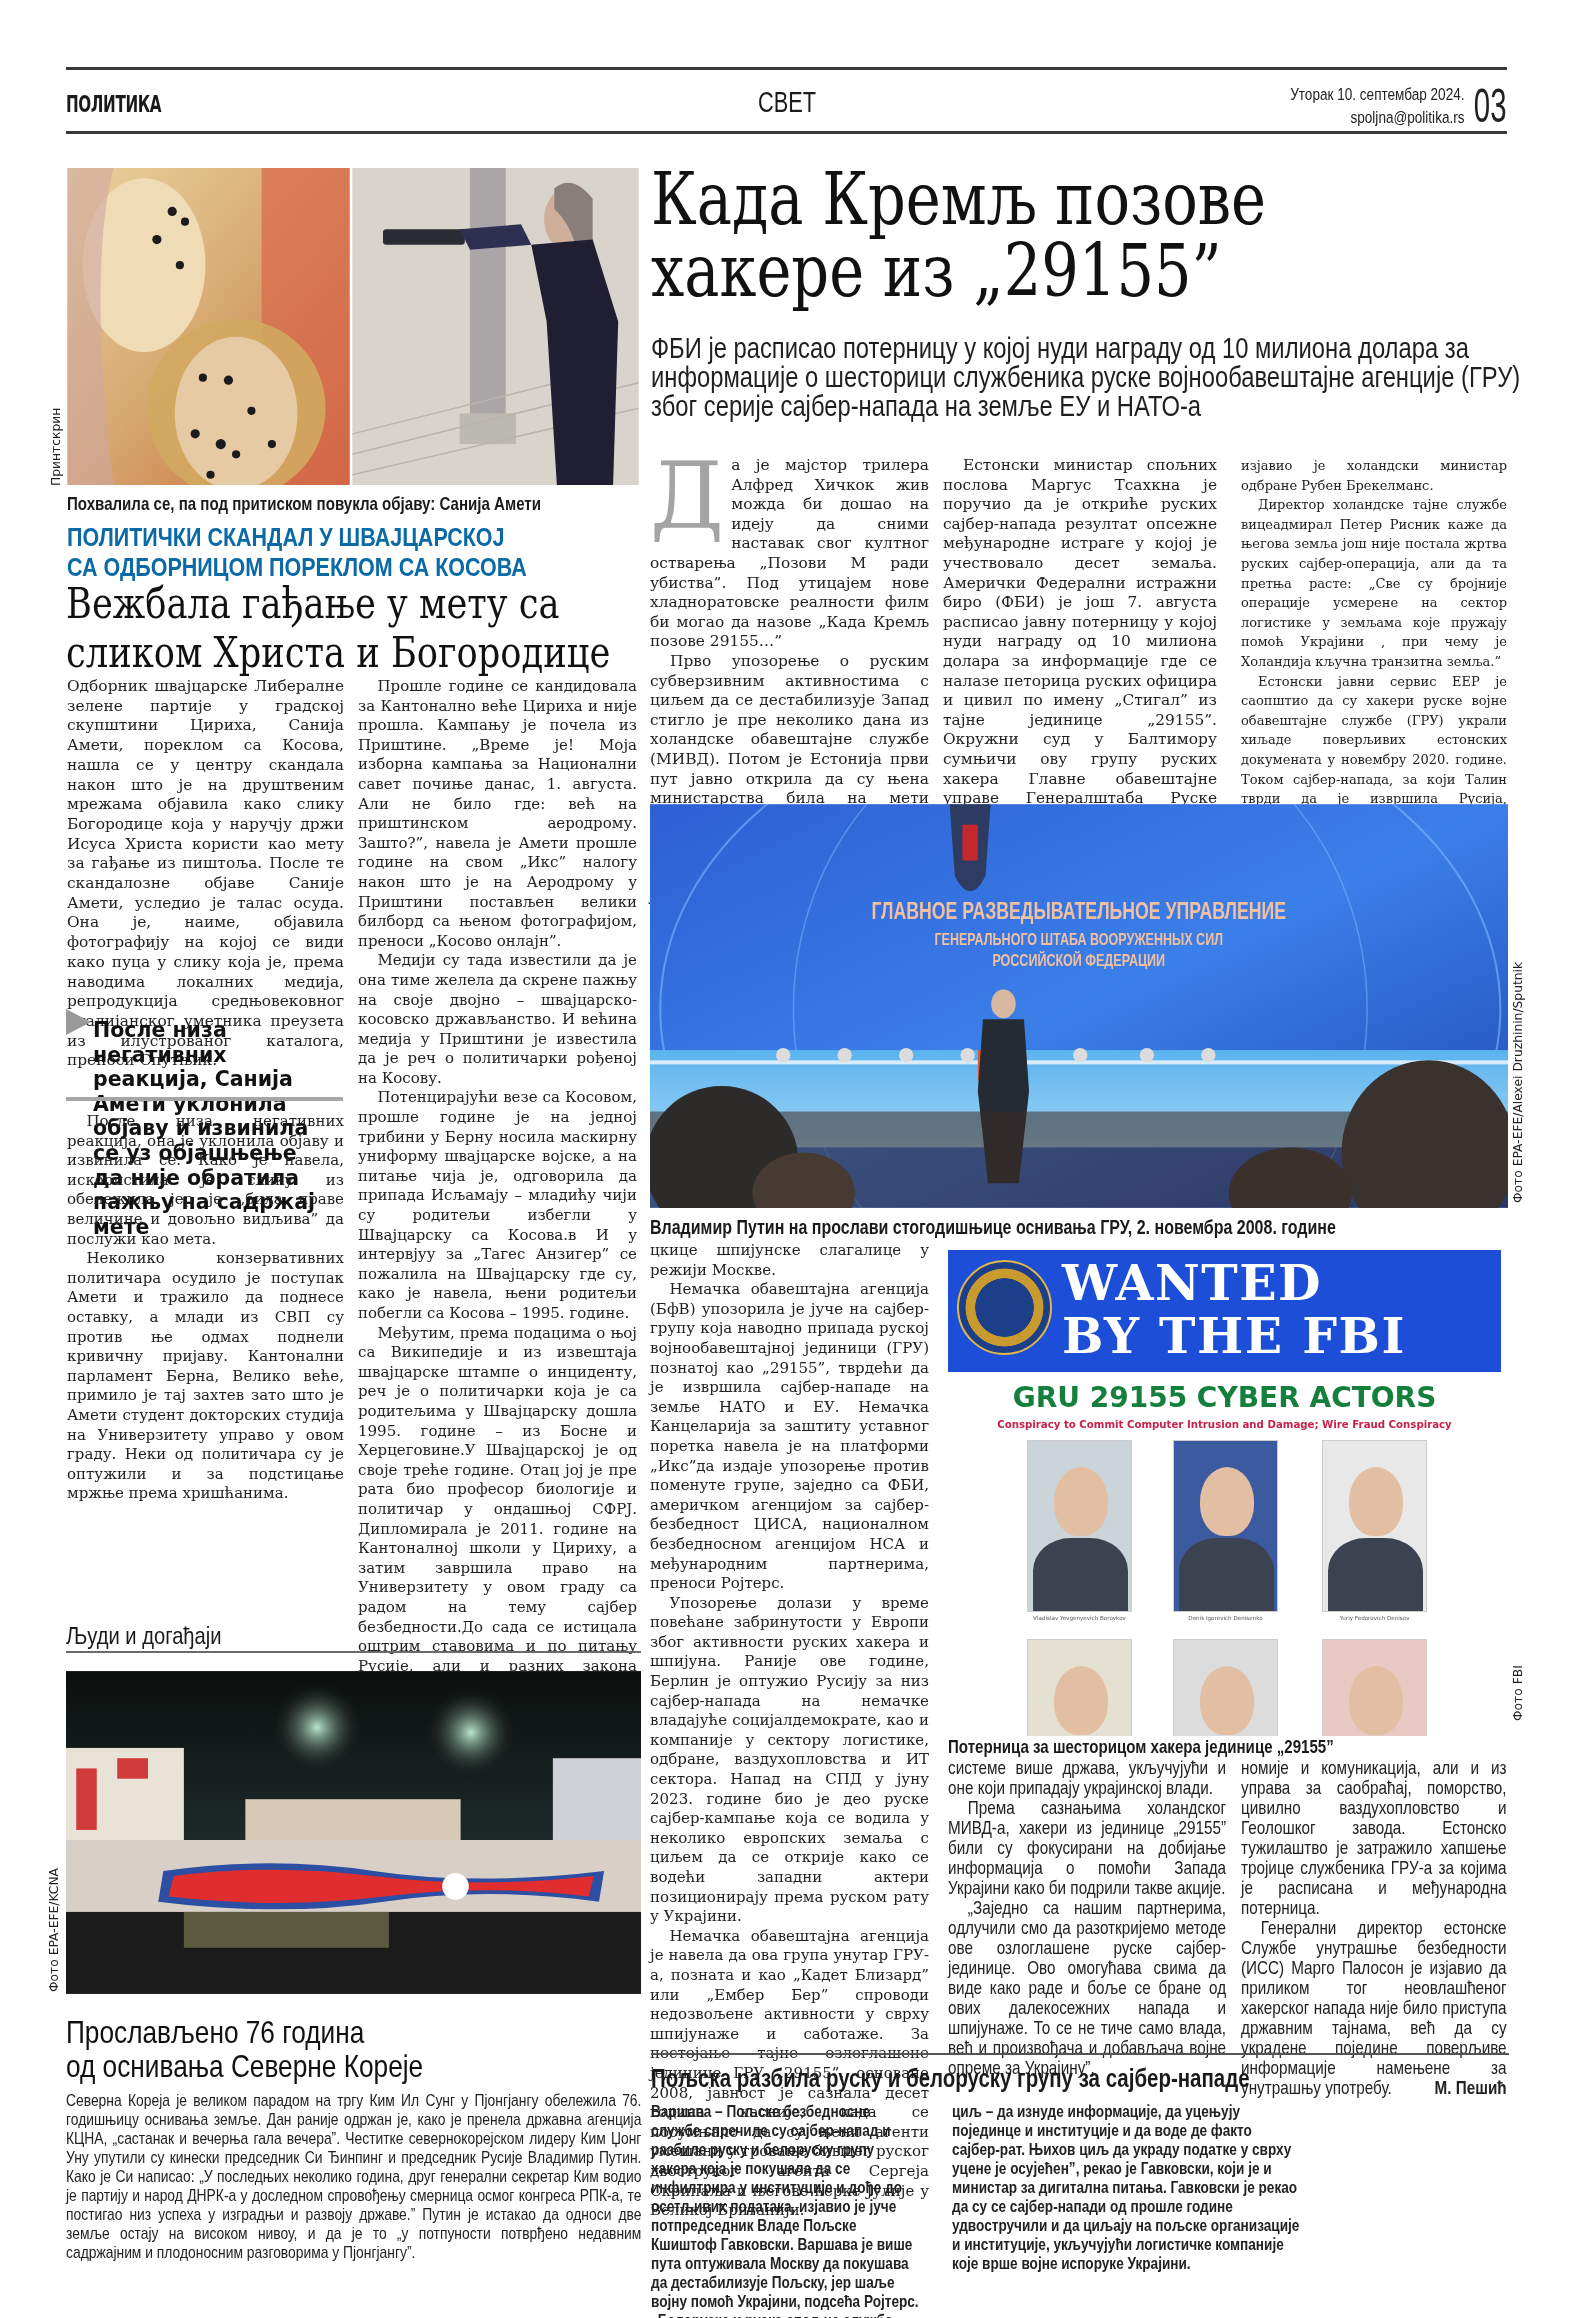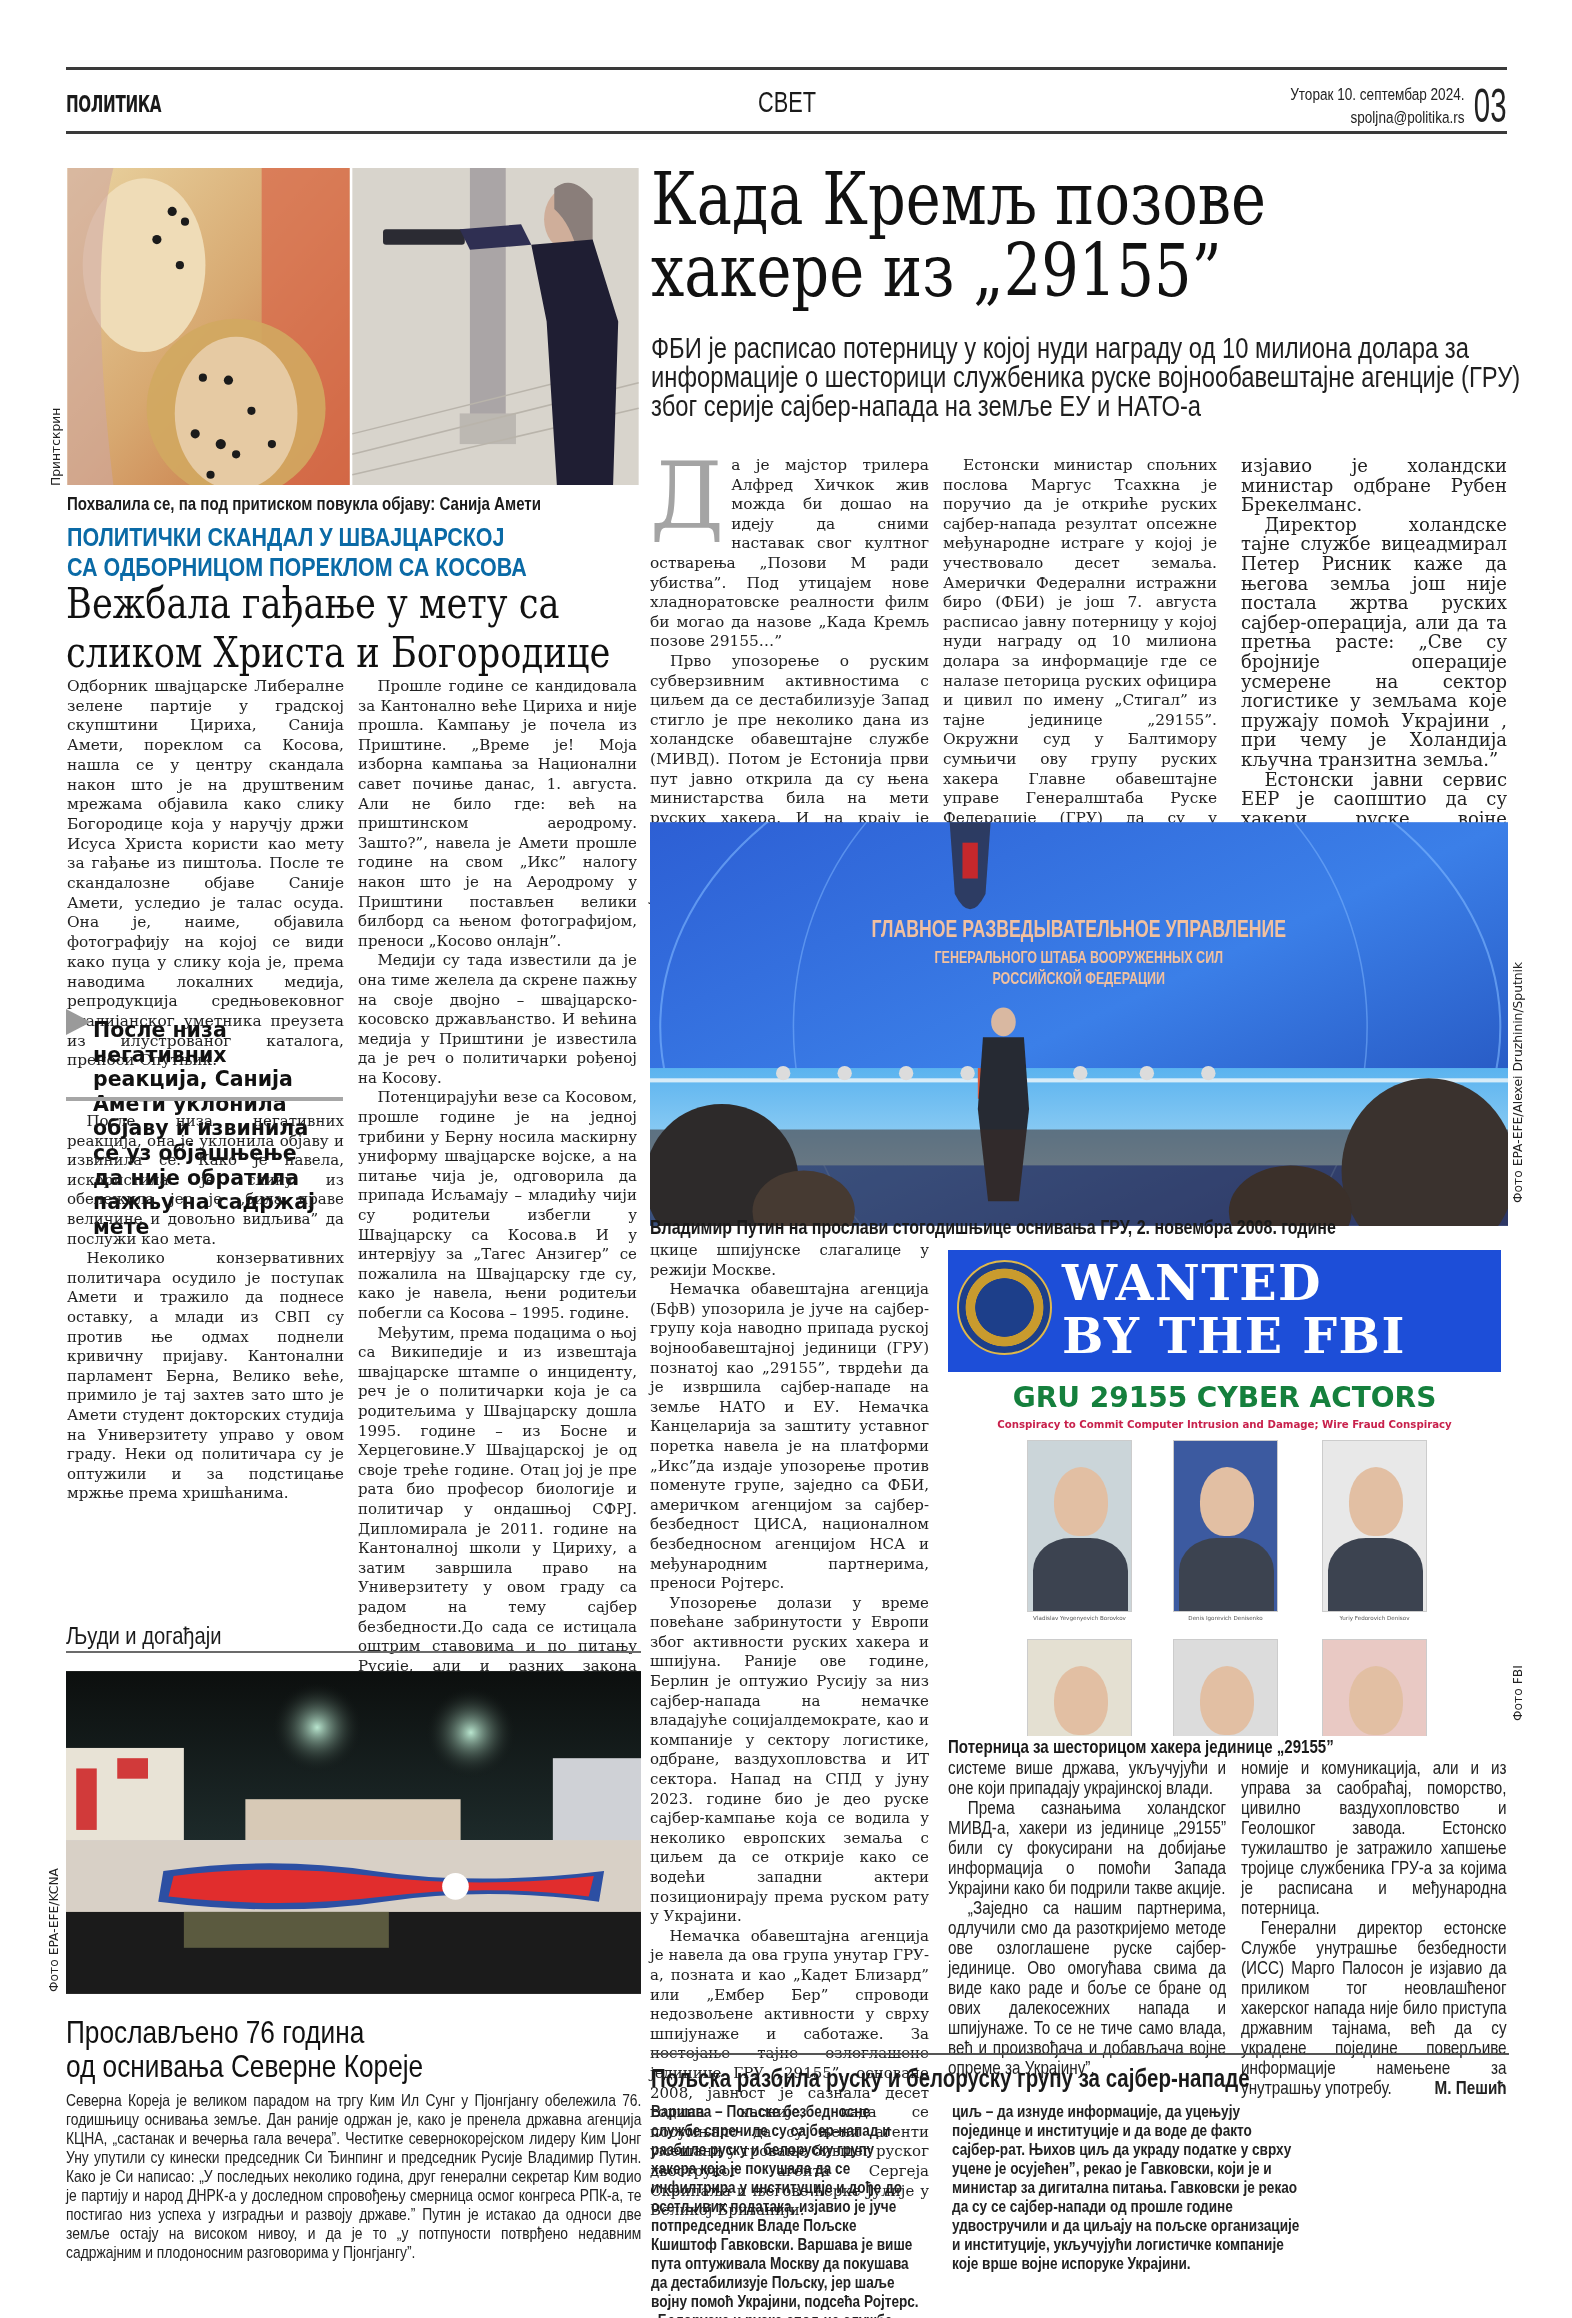--- a/index.html
+++ b/index.html
@@ -173,27 +173,27 @@
 
 <div class="body" style="left:650px; top:456px; width:279px; font-size:15.4px; line-height:19.6px;">
   <p class="noind"><span class="dropcap">Д</span><span>а је мајстор трилера Алфред Хичкок жив можда би дошао на идеју да сними наставак свог култног остварења „Позови М ради убиства”. Под утицајем нове хладноратовске реалности филм би могао да назове „Када Кремљ позове 29155…”</span></p>
   <p>Прво упозорење о руским субверзивним активностима с циљем да се дестабилизује Запад стигло је пре неколико дана из холандске обавештајне службе (МИВД). Потом је Естонија први пут јавно открила да су њена министарства била на мети руских хакера. И на крају је Берлин уз помоћ америчких и осталих западних обавештајних агенција добио задатак да за јавност склопи ко-</p>
 </div>
 
 <div class="body" style="left:943px; top:456px; width:274px; font-size:15.4px; line-height:19.6px;">
   <p>Естонски министар спољних послова Маргус Тсахкна је поручио да је откриће руских сајбер-напада резултат опсежне међународне истраге у којој је учествовало десет земаља. Амерички Федерални истражни биро (ФБИ) је још 7. августа расписао јавну потерницу у којој нуди награду од 10 милиона долара за информације где се налазе петорица руских официра и цивил по имену „Стигал” из тајне јединице „29155”. Окружни суд у Балтимору сумњичи ову групу руских хакера Главне обавештајне управе Генералштаба Руске Федерације (ГРУ) да су у периоду од децембра 2020. до августа 2024. уз помоћ малвера „Виспергејт” неовлашћено компромитовали рачунарске</p>
 </div>
 
-<div class="body" style="left:1241px; top:456px; width:266px; font-size:18px; line-height:19.6px;">
+<div class="body" style="left:1241px; top:456px; width:266px; font-size:13px; line-height:19.6px;">
   <p class="noind">изјавио је холандски министар одбране Рубен Брекелманс.</p>
   <p>Директор холандске тајне службе вицеадмирал Петер Рисник каже да његова земља још није постала жртва руских сајбер-операција, али да та претња расте: „Све су бројније операције усмерене на сектор логистике у земљама које пружају помоћ Украјини , при чему је Холандија кључна транзитна земља.”</p>
   <p>Естонски јавни сервис ЕЕР је саопштио да су хакери руске војне обавештајне службе (ГРУ) украли хиљаде поверљивих естонских докумената у новембру 2020. године. Током сајбер-напада, за који Талин тврди да је извршила Русија, украдено је 360 гигабајта података из Министарства еко-</p>
 </div>
 
-<div class="photo" style="left:650px; top:804px; width:858px; height:506px;margin-top:18px;">
+<div class="photo" style="left:650px; top:804px; width:858px; height:506px;">
   <svg width="858" height="404" viewBox="0 0 1675 788">
     <defs>
       <linearGradient id="pbg" x1="0" y1="0" x2="1" y2="1">
           <stop offset="0" stop-color="#2d5fd4"></stop>
           <stop offset="0.5" stop-color="#3b7fe8"></stop>
           <stop offset="1" stop-color="#1d46b0"></stop>
         </linearGradient>
       <linearGradient id="pstage" x1="0" y1="0" x2="0" y2="1">
           <stop offset="0" stop-color="#5ab3ef"></stop>
           <stop offset="1" stop-color="#9fd5f5"></stop>

